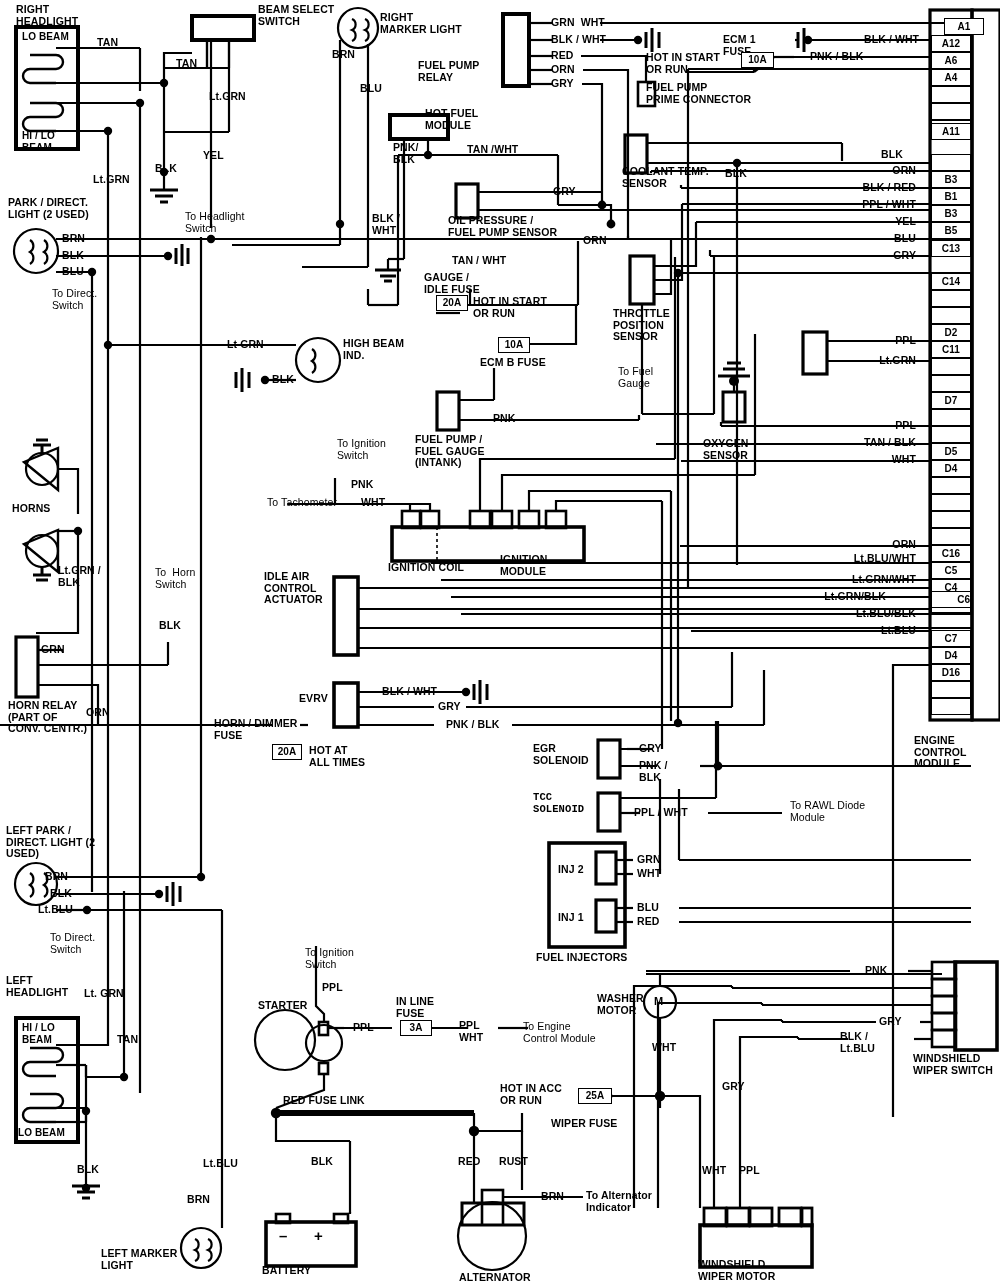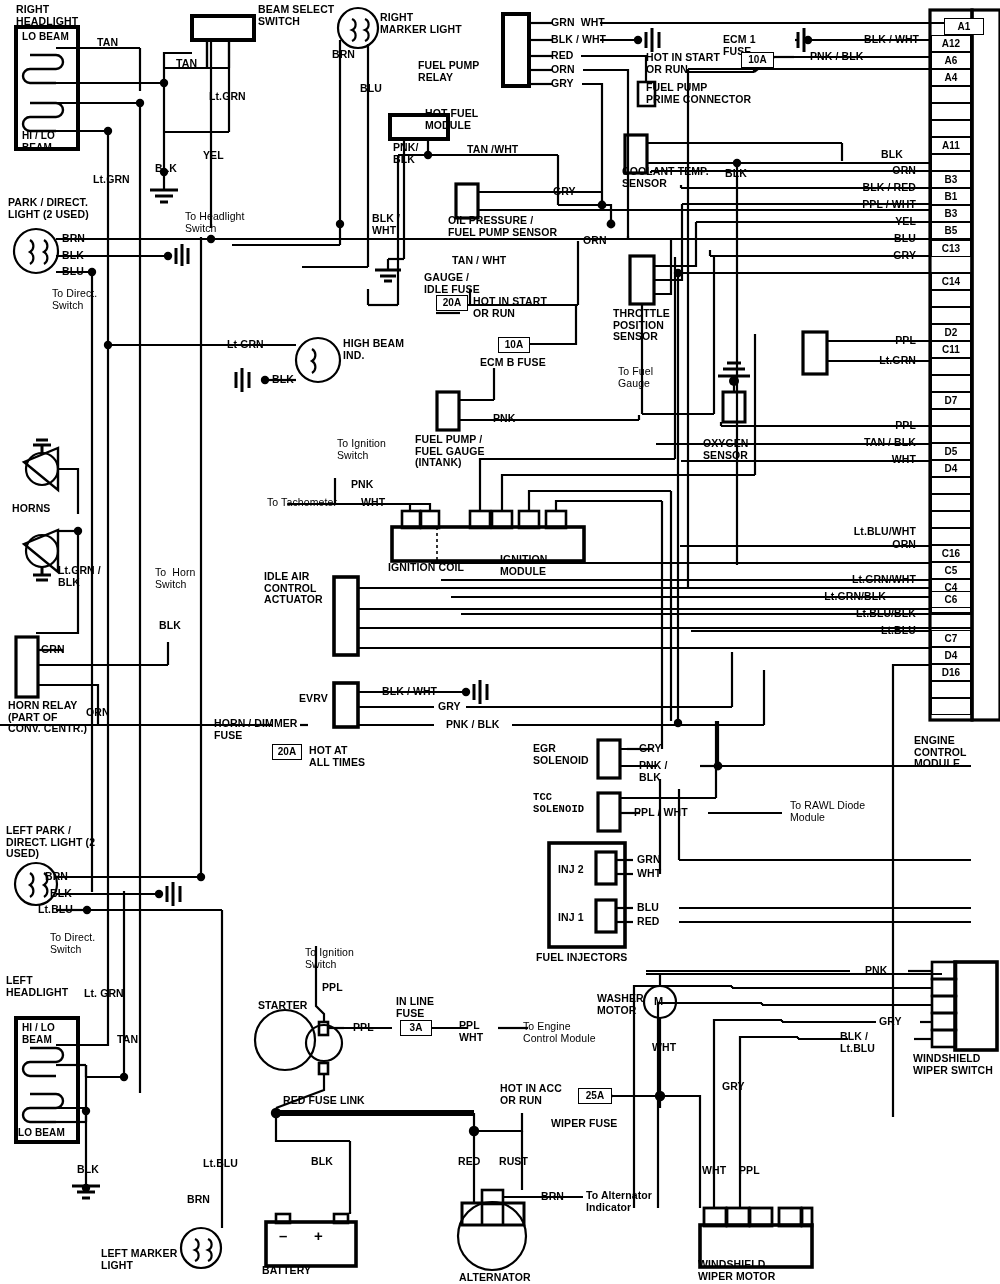--- a/index.html
+++ b/index.html
@@ -630,35 +630,35 @@
   <div class="lbl r" style="left:806px;top:199px;width:110px;">PPL / WHT</div>
   <div class="lbl r" style="left:826px;top:216px;width:90px;">YEL</div>
   <div class="lbl r" style="left:826px;top:233px;width:90px;">BLU</div>
   <div class="lbl r" style="left:826px;top:250px;width:90px;">GRY</div>
   <div class="lbl r" style="left:826px;top:335px;width:90px;">PPL</div>
   <div class="lbl r" style="left:826px;top:355px;width:90px;">Lt.GRN</div>
   <div class="lbl r" style="left:826px;top:420px;width:90px;">PPL</div>
   <div class="lbl r" style="left:806px;top:437px;width:110px;">TAN / BLK</div>
   <div class="lbl r" style="left:826px;top:454px;width:90px;">WHT</div>
   <div class="lbl r" style="left:826px;top:539px;width:90px;">ORN</div>
-  <div class="lbl r" style="left:790px;top:526px;width:126px;">Lt.BLU/WHT</div>
+  <div class="lbl r" style="left:790px;top:553px;width:126px;">Lt.BLU/WHT</div>
   <div class="lbl r" style="left:780px;top:574px;width:136px;">Lt.GRN/WHT</div>
   <div class="lbl r" style="left:760px;top:591px;width:126px;">Lt.GRN/BLK</div>
   <div class="lbl r" style="left:786px;top:608px;width:130px;">Lt.BLU/BLK</div>
   <div class="lbl r" style="left:806px;top:625px;width:110px;">Lt.BLU</div>
 
   <div id="ecm-pins">
       <div class="pin" style="left: 944px; top: 18px;">A1</div>
       <div class="pin" style="left: 931px; top: 35px;">A12</div>
       <div class="pin" style="left: 931px; top: 52px;">A6</div>
       <div class="pin" style="left: 931px; top: 69px;">A4</div>
       <div class="pin" style="left: 931px; top: 86px;"></div>
       <div class="pin" style="left: 931px; top: 103px;"></div>
       <div class="pin" style="left: 931px; top: 120px;"></div>
-      <div class="pin" style="left: 931px; top: 137px; text-align: center;">A11</div>
+      <div class="pin" style="left: 931px; top: 123px; text-align: center;">A11</div>
       <div class="pin" style="left: 931px; top: 154px;"></div>
       <div class="pin" style="left: 931px; top: 171px;">B3</div>
       <div class="pin" style="left: 931px; top: 188px;">B1</div>
       <div class="pin" style="left: 931px; top: 205px;">B3</div>
       <div class="pin" style="left: 931px; top: 222px;">B5</div>
       <div class="pin" style="left: 931px; top: 239px;">C10</div>
       <div class="pin" style="left: 931px; top: 240px;">C13</div>
       <div class="pin" style="left: 931px; top: 273px;">C14</div>
       <div class="pin" style="left: 931px; top: 290px;"></div>
       <div class="pin" style="left: 931px; top: 307px;"></div>
@@ -672,21 +672,21 @@
       <div class="pin" style="left: 931px; top: 443px;">D5</div>
       <div class="pin" style="left: 931px; top: 460px;">D4</div>
       <div class="pin" style="left: 931px; top: 477px;"></div>
       <div class="pin" style="left: 931px; top: 494px;"></div>
       <div class="pin" style="left: 931px; top: 511px;"></div>
       <div class="pin" style="left: 931px; top: 528px;"></div>
       <div class="pin" style="left: 931px; top: 545px;">C16</div>
       <div class="pin" style="left: 931px; top: 562px;">C5</div>
       <div class="pin" style="left: 931px; top: 579px;">C4</div>
       <div class="pin" style="left: 931px; top: 596px;">C3</div>
-      <div class="pin" style="left: 931px; top: 591px;">C6</div>
+      <div class="pin" style="left: 931px; top: 591px; text-align: right;">C6</div>
       <div class="pin" style="left: 931px; top: 630px;">C7</div>
       <div class="pin" style="left: 931px; top: 647px;">D4</div>
       <div class="pin" style="left: 931px; top: 664px;">D16</div>
       <div class="pin" style="left: 931px; top: 681px;"></div>
       <div class="pin" style="left: 931px; top: 698px;"></div>
     </div>
   <div class="lbl" style="left:914px;top:735px;">ENGINE<br>CONTROL<br>MODULE</div>
 
   <div class="lbl" style="left:6px;top:825px;">LEFT PARK /<br>DIRECT. LIGHT (2<br>USED)</div>
   <div class="lbl" style="left:45px;top:871px;">BRN</div>

